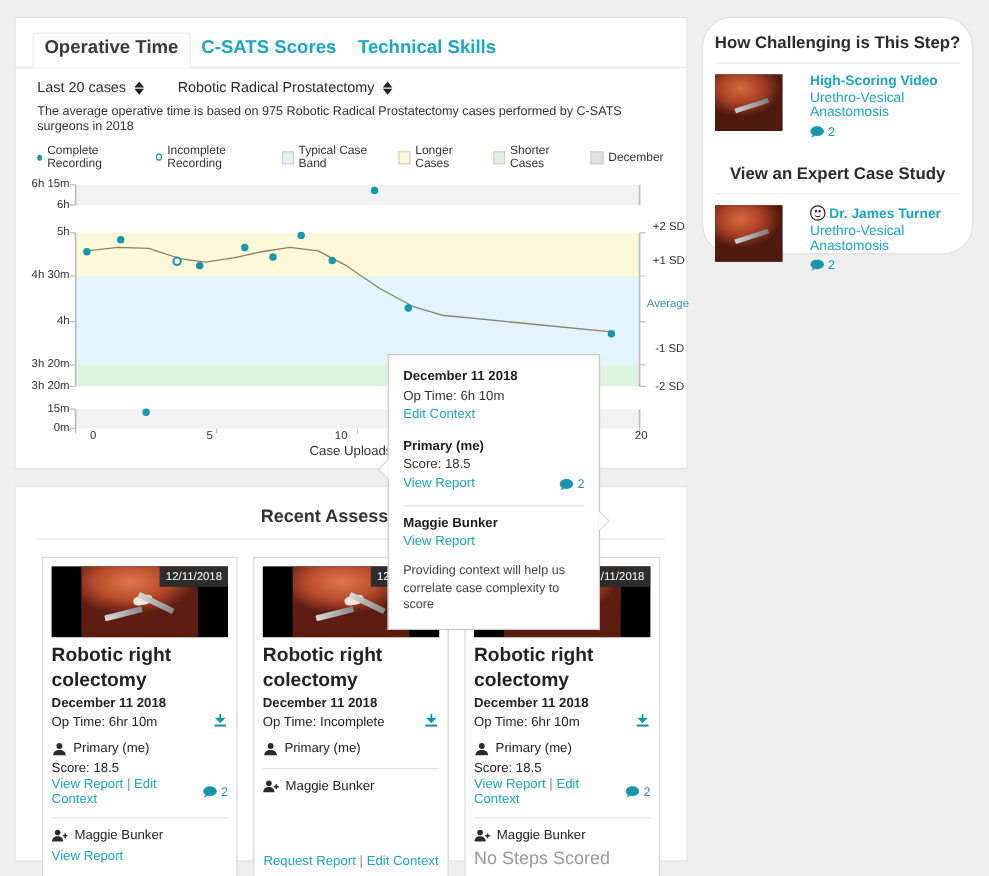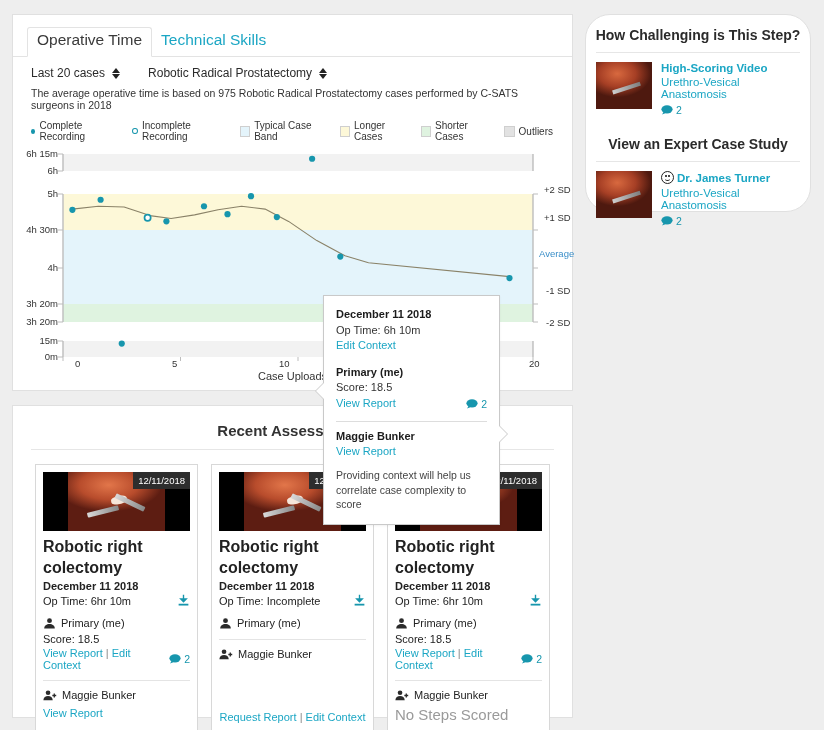--- a/index.html
+++ b/index.html
@@ -23,20 +23,21 @@
 
   
   #chart-card { left: 12px; top: 14px; width: 561px; height: 377px; }
 
   .tabs {
     display: flex;
     align-items: flex-end;
     padding: 10px 14px 0 14px;
     border-bottom: 1px solid #e3e3e3;
     height: 42px;
+    font-weight: bold;
   }
   .tab {
     font-size: 15.5px;
     padding: 3px 9px 7px 9px;
     color: #1ba6c4;
     cursor: pointer;
     white-space: nowrap;
   }
   .tab.active {
     color: #3a3a3a;
@@ -199,21 +200,21 @@
   .spacer { flex: 1 1 auto; }
 
   
   #side-card { left: 585px; top: 14px; width: 226px; height: 198px; border-radius: 25px; }
   .side-h {
     text-align: center; font-weight: bold; font-size: 14px;
     color: #2b2b2b; padding: 12px 6px 9px 6px;
   }
   .side-h.second { padding-top: 14px; }
   .side-hr { border-top: 1px solid #e6e6e6; margin: 0 10px; }
-  .side-item { display: flex; gap: 9px; padding: 9px 10px 4px 10px; }
+  .side-item { display: flex; gap: 23px; padding: 9px 10px 4px 10px; }
   .side-thumb {
     position: relative; width: 56px; height: 47px; flex: 0 0 56px;
     overflow: hidden; background: #000;
   }
   .side-thumb .scene2 {
     position: absolute; left: 0; top: 0; width: 100%; height: 100%;
     background:
       radial-gradient(ellipse 60% 50% at 38% 25%, #d8693f 0%, #a63f25 55%, #4e190f 100%),
       linear-gradient(180deg, #b8532f 0%, #7a2d1b 50%, #320e08 100%);
   }
@@ -243,20 +244,21 @@
 </style>
 </head>
 <body>
 
 <div class="page">
 
   <div class="card" id="chart-card">
 
     <div class="tabs">
       <div class="tab active">Operative Time</div>
+      <div class="tab">C-SATS Scores</div>
       <div class="tab">Technical Skills</div>
     </div>
 
     <div class="controls">
       <div class="select-ctl">
         <span>Last 20 cases</span>
         <span class="sorticon"></span>
       </div>
       <div class="select-ctl second">
         <span>Robotic Radical Prostatectomy</span>
@@ -282,21 +284,21 @@
       <div class="legend-item">
         <span class="sw" style="background:#fdf8d8"></span>
         <span>Longer Cases</span>
       </div>
       <div class="legend-item">
         <span class="sw" style="background:#dff3e0"></span>
         <span>Shorter Cases</span>
       </div>
       <div class="legend-item">
         <span class="sw" style="background:#e2e2e2"></span>
-        <span>Outliers</span>
+        <span>December</span>
       </div>
     </div>
 
     <div class="plot-wrap">
       <svg class="plot-svg" id="plot" width="561" height="232">
           <rect x="50" y="8" width="470" height="17" fill="#f2f2f2"></rect>
           <rect x="50" y="48" width="470" height="36" fill="#fdf8d8"></rect>
           <rect x="50" y="84" width="470" height="74" fill="#e4f4fb"></rect>
           <rect x="50" y="158" width="470" height="18" fill="#dff3e0"></rect>
           <rect x="50" y="195" width="470" height="16" fill="#f2f2f2"></rect>

